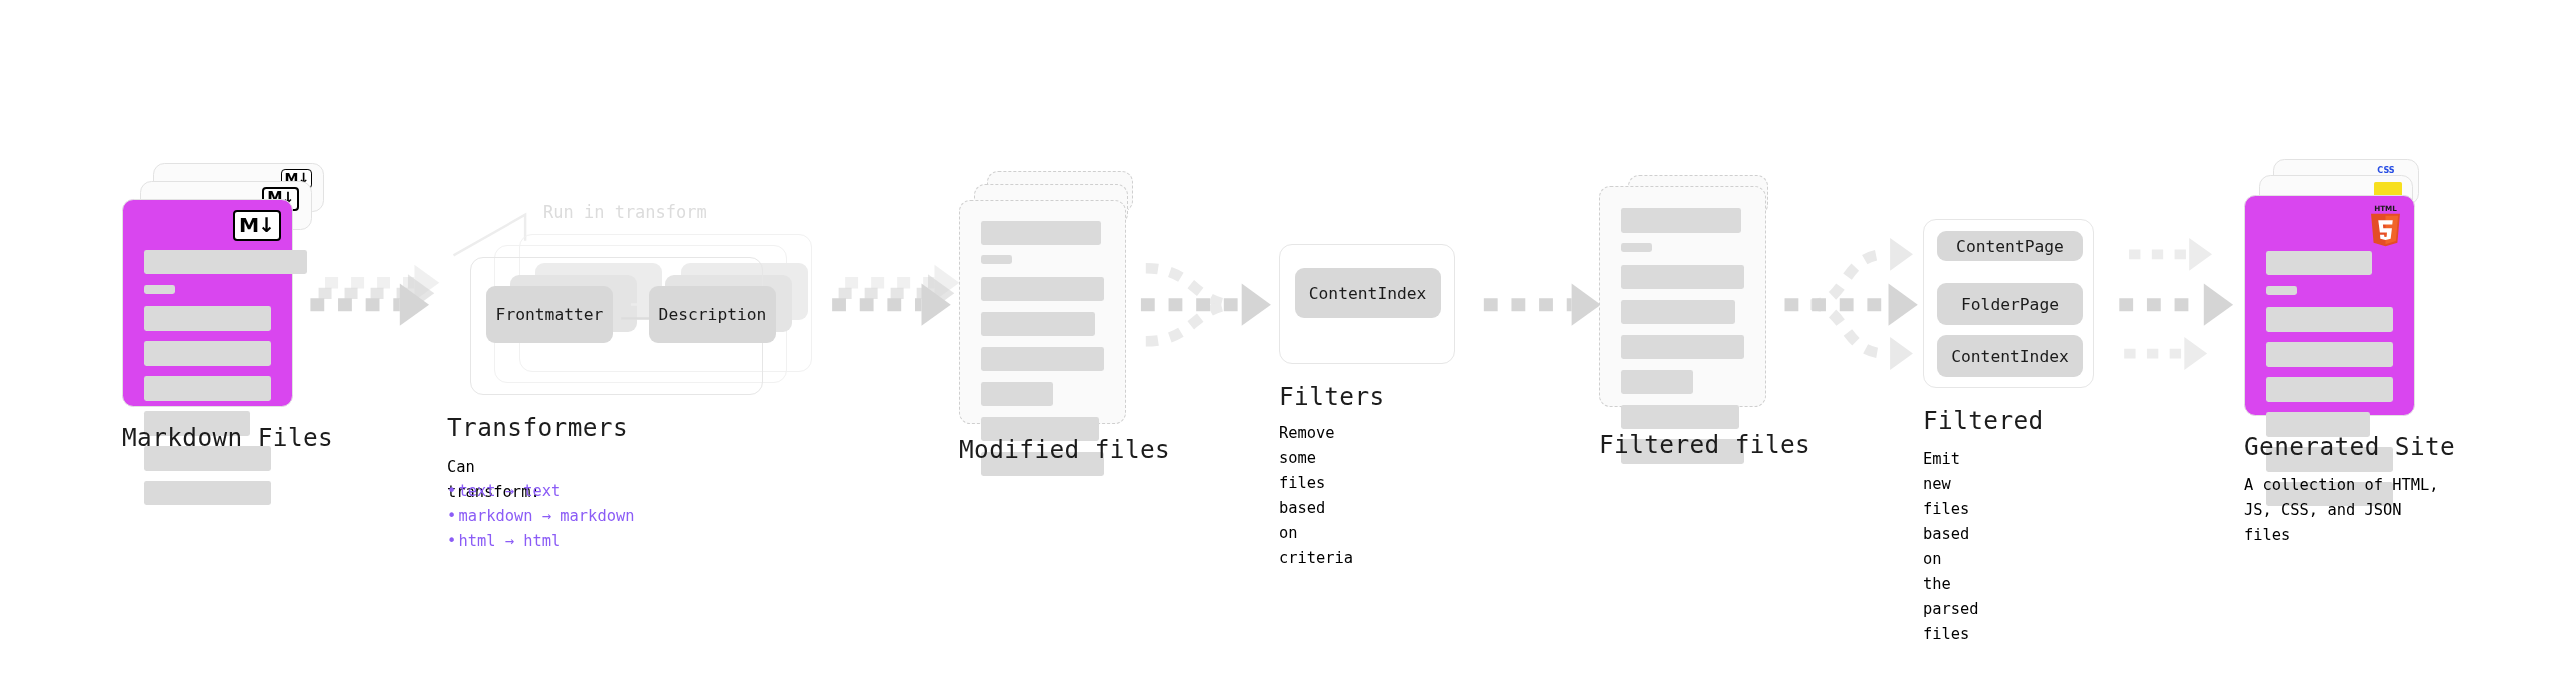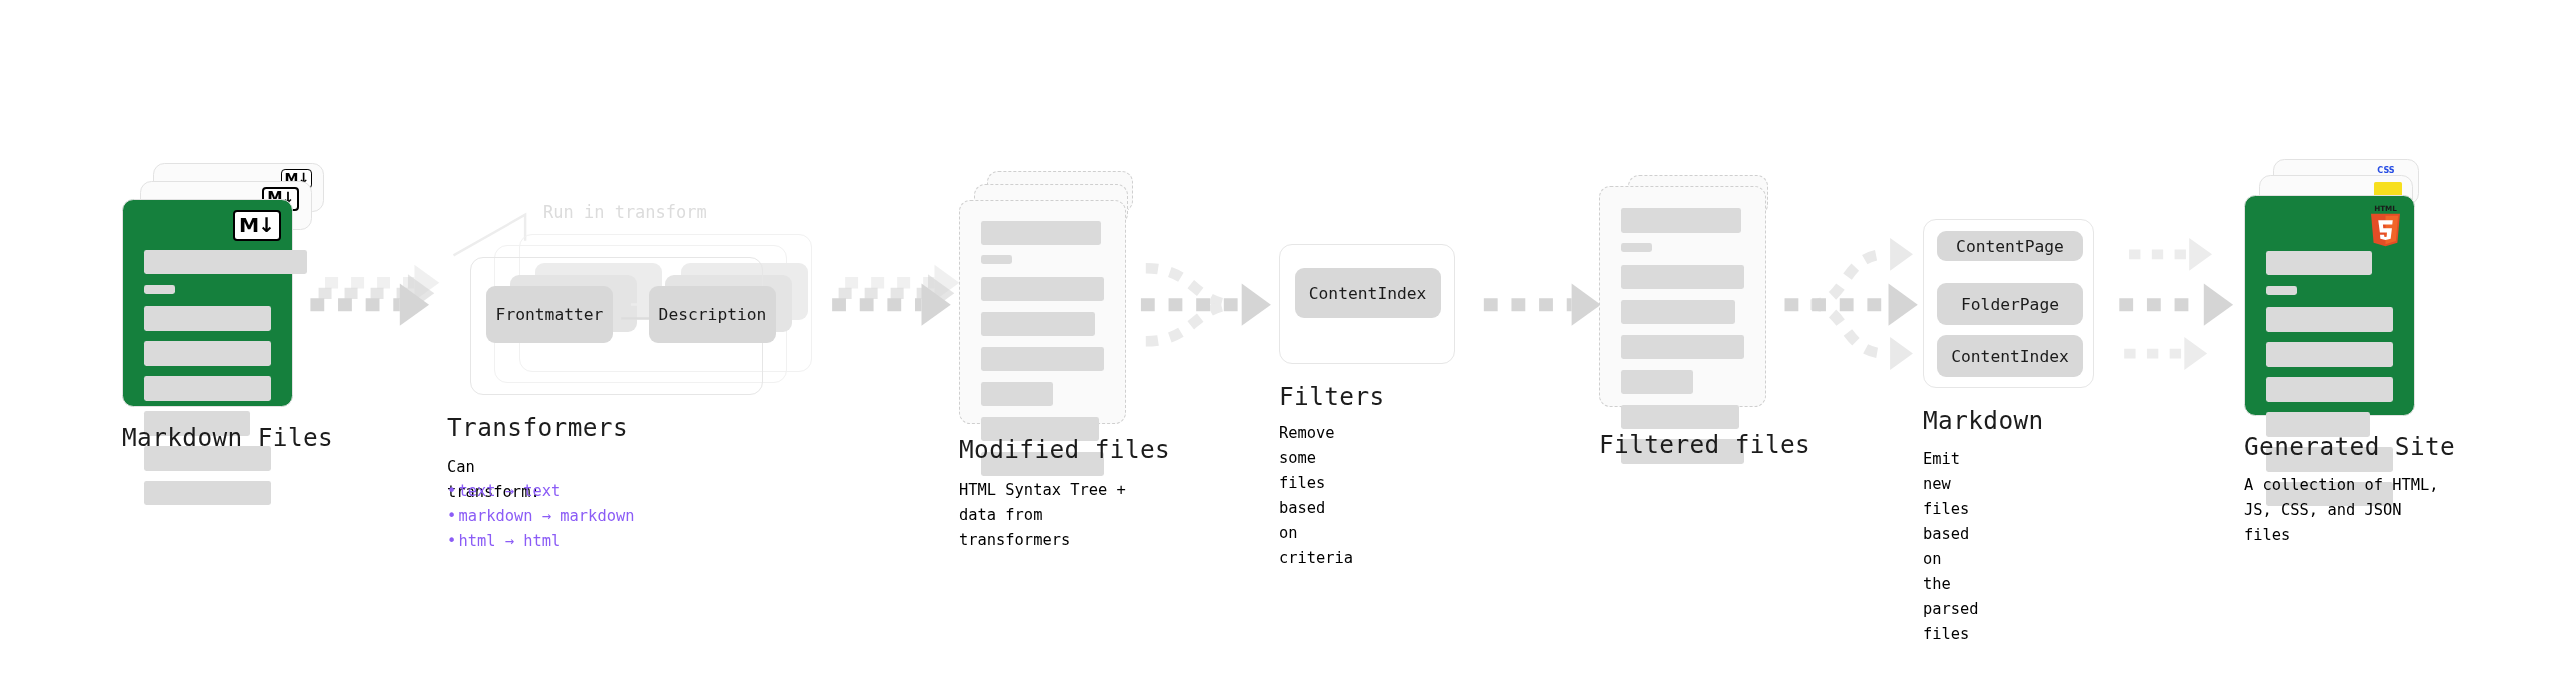--- a/index.html
+++ b/index.html
@@ -23,21 +23,21 @@
   .card {
     position: absolute;
     border-radius: 11.4px;
     background: #fbfbfb;
     border: 1.6px solid #e2e2e2;
   }
   .card.dashed {
     border: 1.6px dashed #cfcfcf;
     background: #fafafa;
   }
-  .card.front { background: #15803d; padding-left: 16px; }
+  .card.front { background: #d946ef; padding-left: 16px; }
 
   .skel-wrap {
     position: absolute;
     left: 21px; right: 21px;
     top: 50px;
   }
   .skel {
     background: #dadada;
     border-radius: 2.4px;
     margin-bottom: 10.6px;
@@ -317,22 +317,20 @@
           <div class="skel" style="width:268px;max-width:100%;"></div>
           <div class="skel" style="width:114px;"></div>
           <div class="skel" style="width:158px;max-width:100%;"></div>
           <div class="skel" style="width:72px;"></div>
           <div class="skel" style="width:118px;"></div>
           <div class="skel" style="width:154px;max-width:100%;"></div>
         </div>
       </div>
     </div>
     <div class="sec-title" style="left:0px; top:264px;">Modified files</div>
-    <div class="sec-desc" style="left:0px; top:307px;">HTML Syntax Tree +
-data from transformers</div>
   </div>
 
   <div class="stage-col" style="left:1279px; top:244px;">
     <div class="groupbox" style="left:0px; top:0px; width:176px; height:120px;">
       <div class="chip" style="left:14.6px; top:23px; width:146px; height:50px;">ContentIndex</div>
     </div>
     <div class="sec-title" style="left:0px; top:138px;">Filters</div>
     <div class="sec-desc" style="left:0px; top:177px;">Remove some files based
 on criteria</div>
   </div>
@@ -355,21 +353,21 @@
     </div>
     <div class="sec-title" style="left:0px; top:255px;">Filtered files</div>
   </div>
 
   <div class="stage-col" style="left:1923px; top:219px;">
     <div class="groupbox" style="left:0px; top:0px; width:171px; height:169px;">
       <div class="chip" style="left:13px; top:11.4px; width:146px; height:30px;">ContentPage</div>
       <div class="chip" style="left:13px; top:63px; width:146px; height:42px;">FolderPage</div>
       <div class="chip" style="left:13px; top:115px; width:146px; height:42px;">ContentIndex</div>
     </div>
-    <div class="sec-title" style="left:0px; top:187px;">Markdown</div>
+    <div class="sec-title" style="left:0px; top:187px;">Filtered</div>
     <div class="sec-desc" style="left:0px; top:228px;">Emit new files based on
 the parsed files</div>
   </div>
 
   <div class="stage-col" style="left:2244px; top:159px;">
     <div class="cardstack" style="width:211px;height:244px;">
 
       <div class="card" style="left:29px; top:0px; width:146px; height:46px;"></div>
       <div class="badge-css" style="left:128px; top:6.5px; width:28px;">
         <div>CSS</div>

